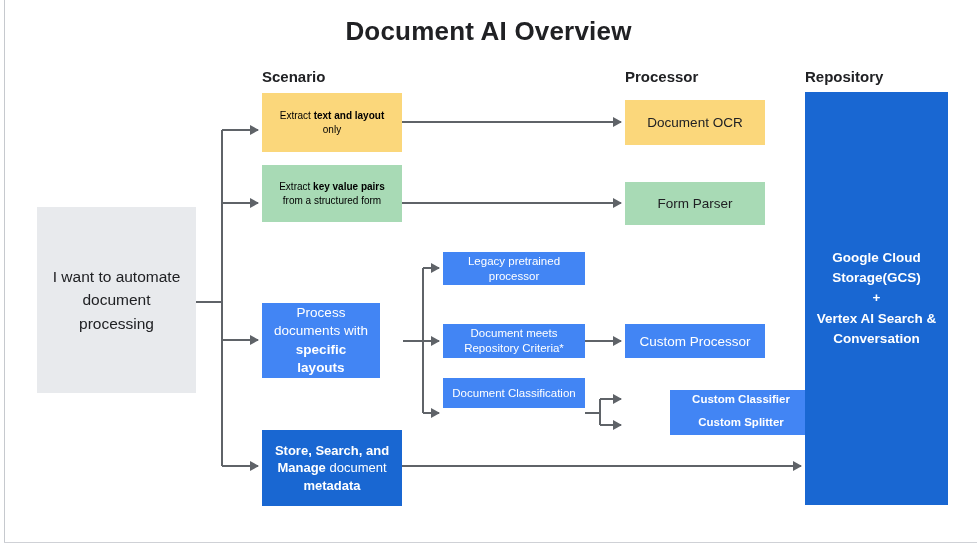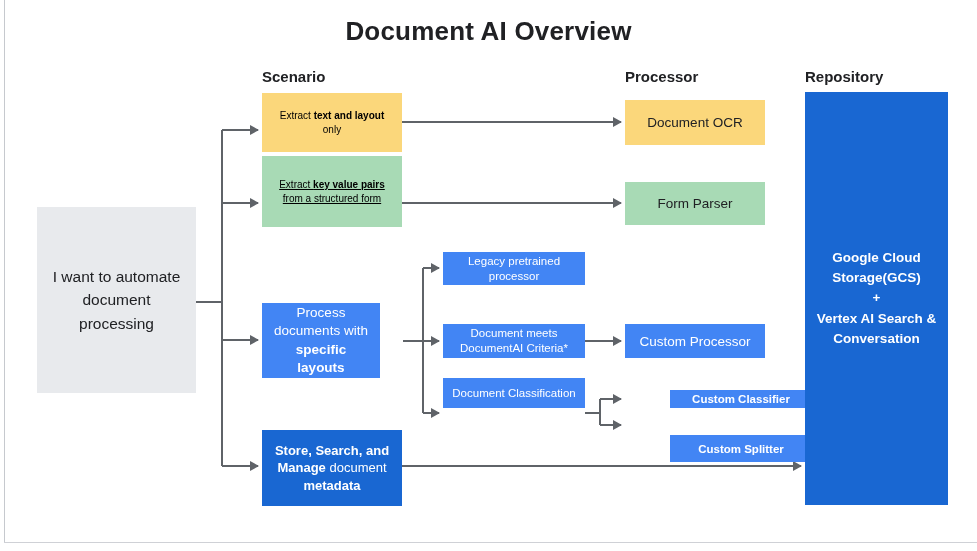--- a/index.html
+++ b/index.html
@@ -40,37 +40,37 @@
     padding: 0 8px;
   }
 
   .scenario-box { font-size: 10px; line-height: 1.35; padding: 12px 14px; color: #000000; }
   .yellow { background: #FBD77B; }
   .green  { background: #A8DAB5; }
   .blue   { background: #4285F4; color: #ffffff; }
   .dkblue { background: #1967D2; color: #ffffff; }
 
   .sc-yellow { left: 262px; top: 93px;  width: 140px; height: 59px; }
-  .sc-green  { left: 262px; top: 156px; width: 140px; height: 71px; text-decoration: underline; }
+  .sc-green  { left: 262px; top: 165px; width: 140px; height: 57px; }
   .sc-blue   { left: 262px; top: 303px; width: 118px; height: 75px; font-size: 13.5px; padding: 0 10px; }
   .sc-store  { left: 262px; top: 430px; width: 140px; height: 76px; font-size: 13px; padding: 0 12px; }
 
   .proc-box { font-size: 13.5px; font-weight: 400; }
   .proc-ocr     { left: 625px; top: 100px; width: 140px; height: 45px; }
   .proc-form    { left: 625px; top: 182px; width: 140px; height: 43px; }
   .proc-custom  { left: 625px; top: 324px; width: 140px; height: 34px; }
 
   .branch-box { font-size: 11.5px; line-height: 1.3; padding: 0 8px; }
   .br-legacy   { left: 443px; top: 252px; width: 142px; height: 33px; }
   .br-criteria { left: 443px; top: 324px; width: 142px; height: 34px; }
   .br-class    { left: 443px; top: 378px; width: 142px; height: 30px; }
 
   .small-proc { font-size: 11.5px; font-weight: 700; margin-left: 45px; }
   .pr-classifier { left: 625px; top: 390px; width: 142px; height: 18px; }
-  .pr-splitter   { left: 625px; top: 435px; width: 142px; height: 27px; }
+  .pr-splitter   { left: 625px; top: 408px; width: 142px; height: 27px; }
 
   .repo-box {
     left: 805px; top: 92px; width: 143px; height: 413px;
     flex-direction: column; font-size: 13.5px; font-weight: 700; line-height: 1.5;
     padding: 0 6px;
   }
   .repo-box .line { width: 100%; text-align: center; }
 </style>
 </head>
 <body>
@@ -140,21 +140,21 @@
   </div>
 
   <div class="box scenario-box dkblue sc-store">
     <span><span class="b">Store, Search, and Manage</span><span> document </span><span class="b">metadata</span></span>
   </div>
 
   <div class="box branch-box blue br-legacy">
     <span>Legacy pretrained processor</span>
   </div>
   <div class="box branch-box blue br-criteria">
-    <span>Document meets DocumentAI Criteria*</span>
+    <span>Document meets Repository Criteria*</span>
   </div>
   <div class="box branch-box blue br-class">
     <span>Document Classification</span>
   </div>
 
   <div class="box proc-box yellow proc-ocr">
     <span>Document OCR</span>
   </div>
   <div class="box proc-box green proc-form">
     <span>Form Parser</span>

